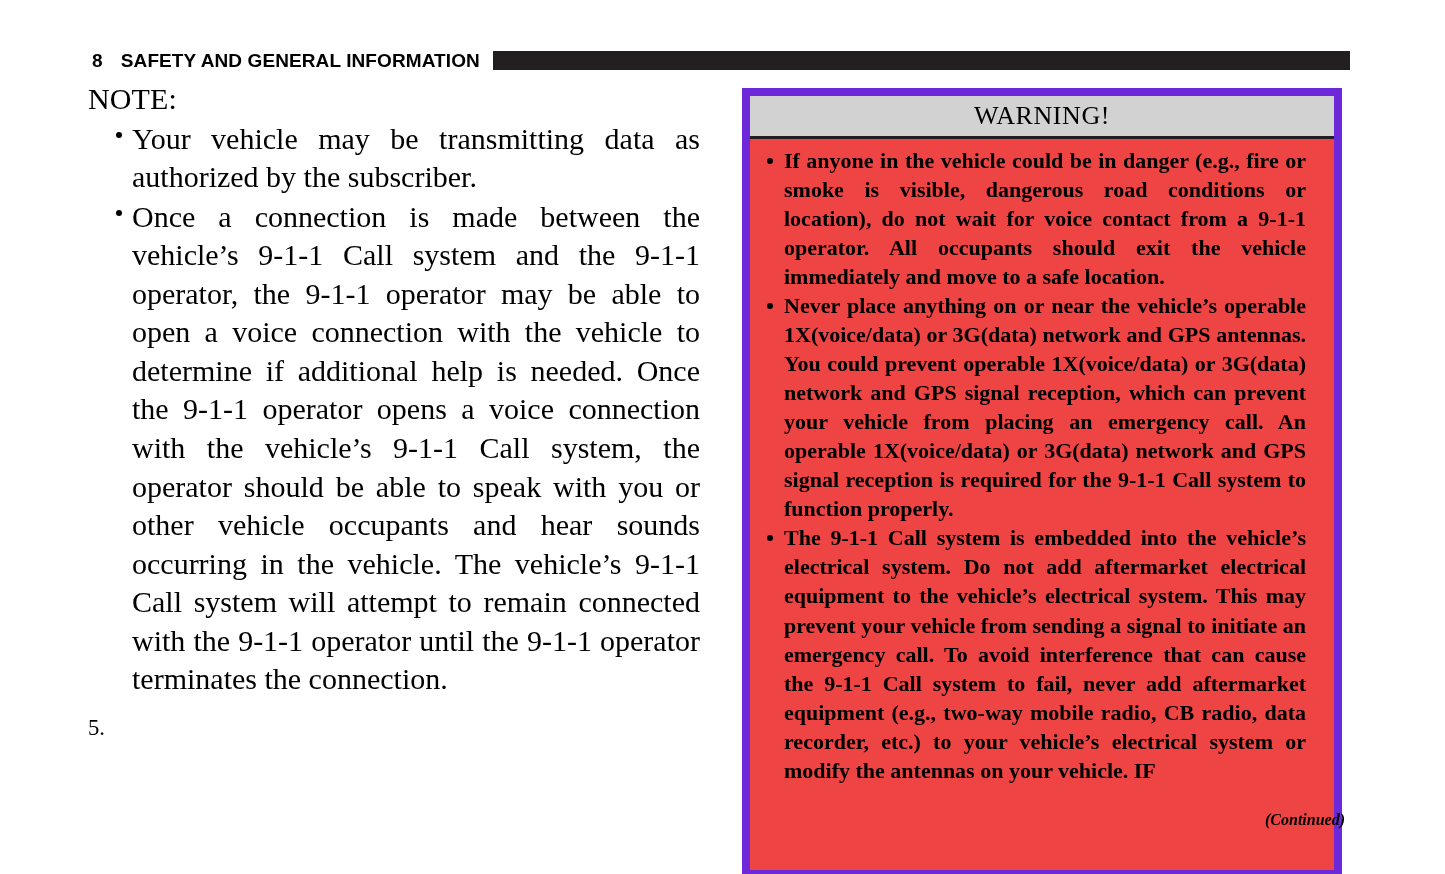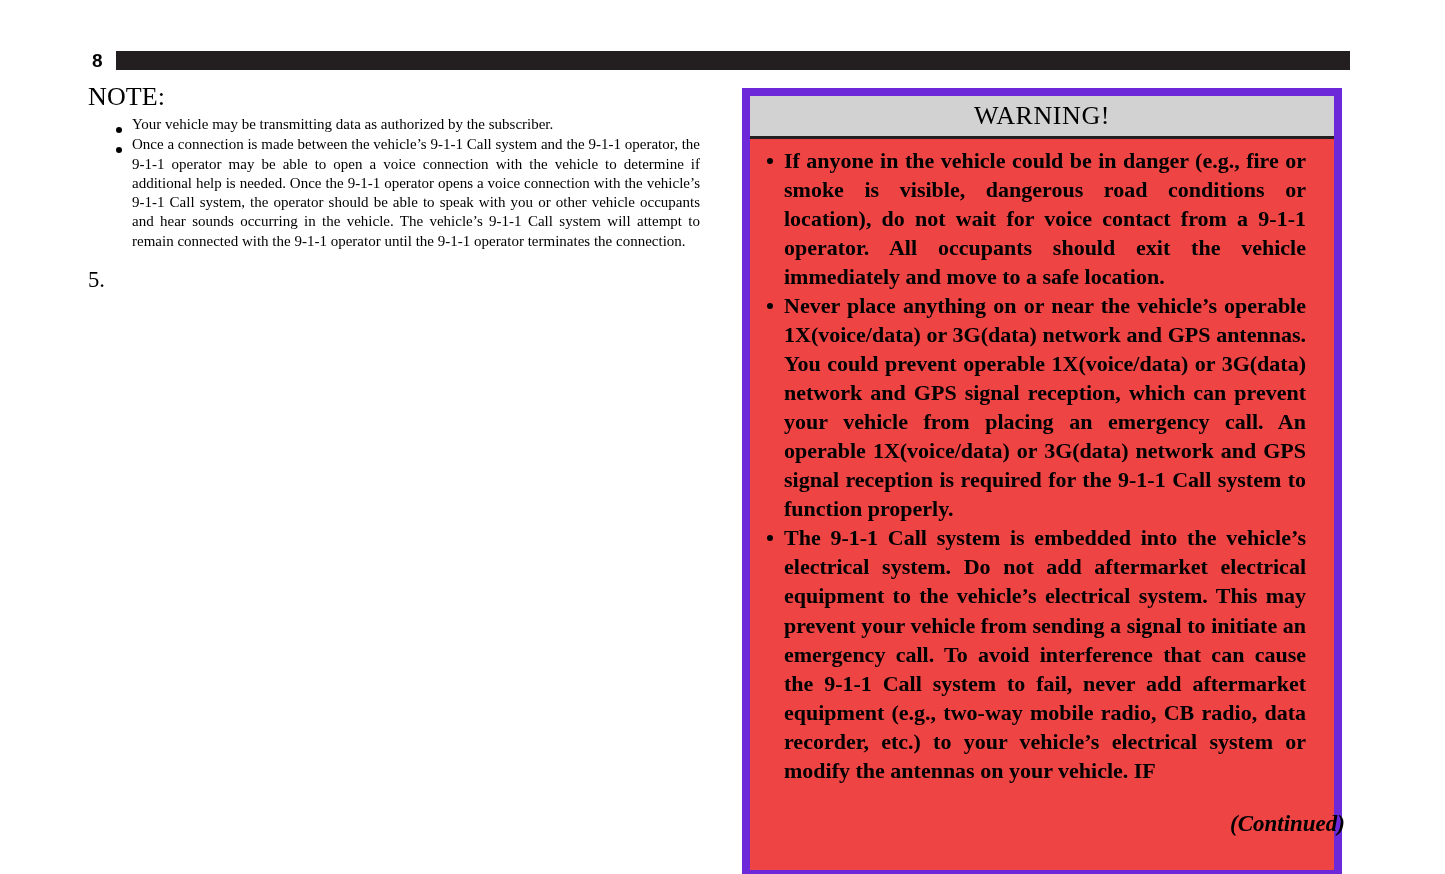--- a/index.html
+++ b/index.html
@@ -54,36 +54,36 @@
   .column {
     position: absolute;
     top: 82px;
   }
   #left-column {
     left: 88px;
     width: 612px;
   }
 
   .note-heading {
-    font-size: 26px;
+    font-size: 30px;
     line-height: 1.12;
     margin: 0 0 4px 0;
     letter-spacing: 0.1px;
   }
 
   ul.bullet-list {
     list-style: none;
     margin: 0;
     padding: 0;
   }
   ul.bullet-list > li {
     position: relative;
     padding-left: 29px;
     margin: 0 0 1px 0;
-    font-size: 15px;
+    font-size: 30px;
     line-height: 1.285;
     text-align: justify;
     text-justify: inter-word;
     hyphens: none;
   }
   ul.bullet-list > li::before {
     content: "";
     position: absolute;
     left: 13px;
     top: 12px;
@@ -157,32 +157,33 @@
     top: 12px;
     width: 6px;
     height: 6px;
   }
 
   
   #page-footer {
     position: absolute;
     right: 100px;
     top: 812px;
-    font-size: 23px;
+    font-size: 16px;
     font-weight: bold;
     font-style: italic;
     line-height: 1;
     white-space: nowrap;
   }
 </style>
 </head>
 <body>
 
 <div id="page-header">
   <span class="folio">8</span>
+  <span class="head-title">SAFETY AND GENERAL INFORMATION</span>
   <span class="head-rule"></span>
 </div>
 
 <div id="left-column" class="column">
 
   <div class="note-heading">NOTE:</div>
 
   <ul class="bullet-list">
     <li>
       <span>Your vehicle may be transmitting data as authorized by the subscriber.</span>

